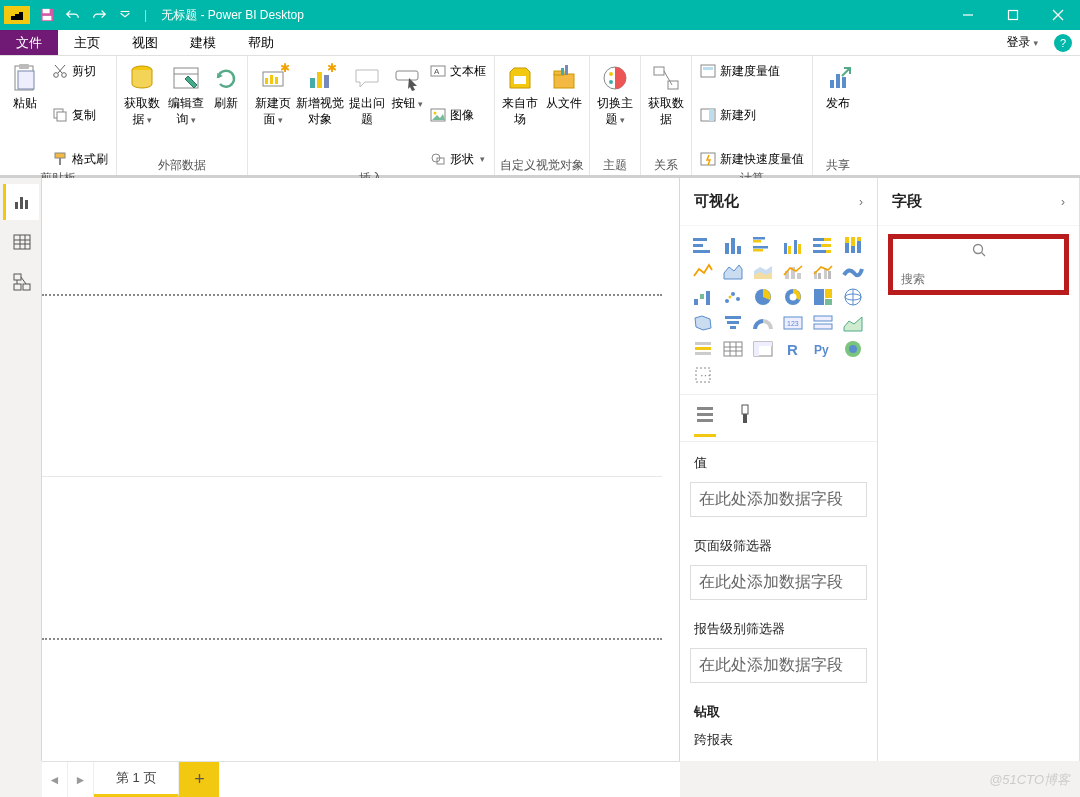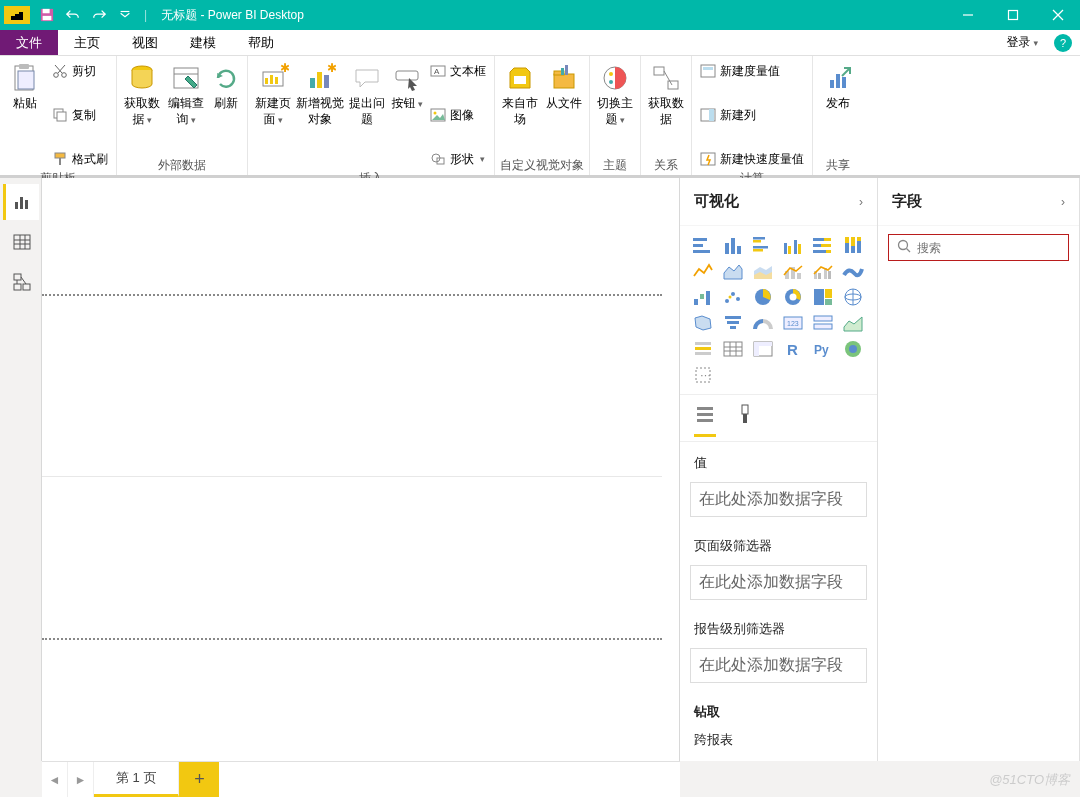--- a/index.html
+++ b/index.html
@@ -51,21 +51,21 @@
 .viz-grid { display: grid; grid-template-columns: repeat(6, 26px); gap: 4px; padding: 8px 10px; }
 .viz-item { width: 26px; height: 22px; display: flex; align-items: center; justify-content: center; cursor: pointer; }
 .viz-item svg { width: 22px; height: 20px; }
 .mini-tabs { display: flex; gap: 18px; padding: 8px 14px 4px; border-top: 1px solid #eee; border-bottom: 1px solid #eee;}
 .mini-tabs .mt { cursor: pointer; padding-bottom:6px; border-bottom: 3px solid transparent;}
 .mini-tabs .mt.active { border-bottom-color: #f2c811; }
 .mini-tabs svg{ width: 22px; height: 22px;}
 .subhead { font-size: 13px; font-weight: 600; padding: 12px 14px 6px; color: #222; }
 .subhead.sm { font-weight: 400; }
 .dropslot { margin: 4px 10px 8px; background: #fff; border: 1px solid #ddd; padding: 6px 8px; color: #666; font-size: 16px; cursor: pointer; }
-.searchbox { margin: 8px 10px; border: 1px solid #b91c1c; display: flex; align-items: center; padding: 4px 8px; gap: 6px; }
+.searchbox { margin: 8px 10px; border: 5px solid #b91c1c; display: flex; align-items: center; padding: 4px 8px; gap: 12px; flex-direction: column; }
 .searchbox input { border: none; outline: none; flex: 1; font-size: 12px; background: transparent; }
 
 .pagebar { position: absolute; bottom: 0; left: 42px; right: 400px; height: 36px; background: #fff; border-top: 1px solid #e0e0e0; display: flex; align-items: stretch; }
 .pagebar .nav { width: 26px; display: flex; align-items: center; justify-content: center; color: #999; cursor: pointer; border-right: 1px solid #eee;}
 .pagebar .ptab { padding: 0 22px; display: flex; align-items: center; font-size: 13px; color: #444; border-right: 1px solid #eee; cursor: pointer; border-bottom: 3px solid #f2c811;}
 .pagebar .addp { width: 40px; background: #f2c811; display: flex; align-items: center; justify-content: center; font-size: 18px; color: #555; cursor: pointer; }
 
 .watermark { position: absolute; right: 10px; bottom: 8px; color: #ccc; font-size: 13px; font-style: italic; }
 </style>
 </head>

